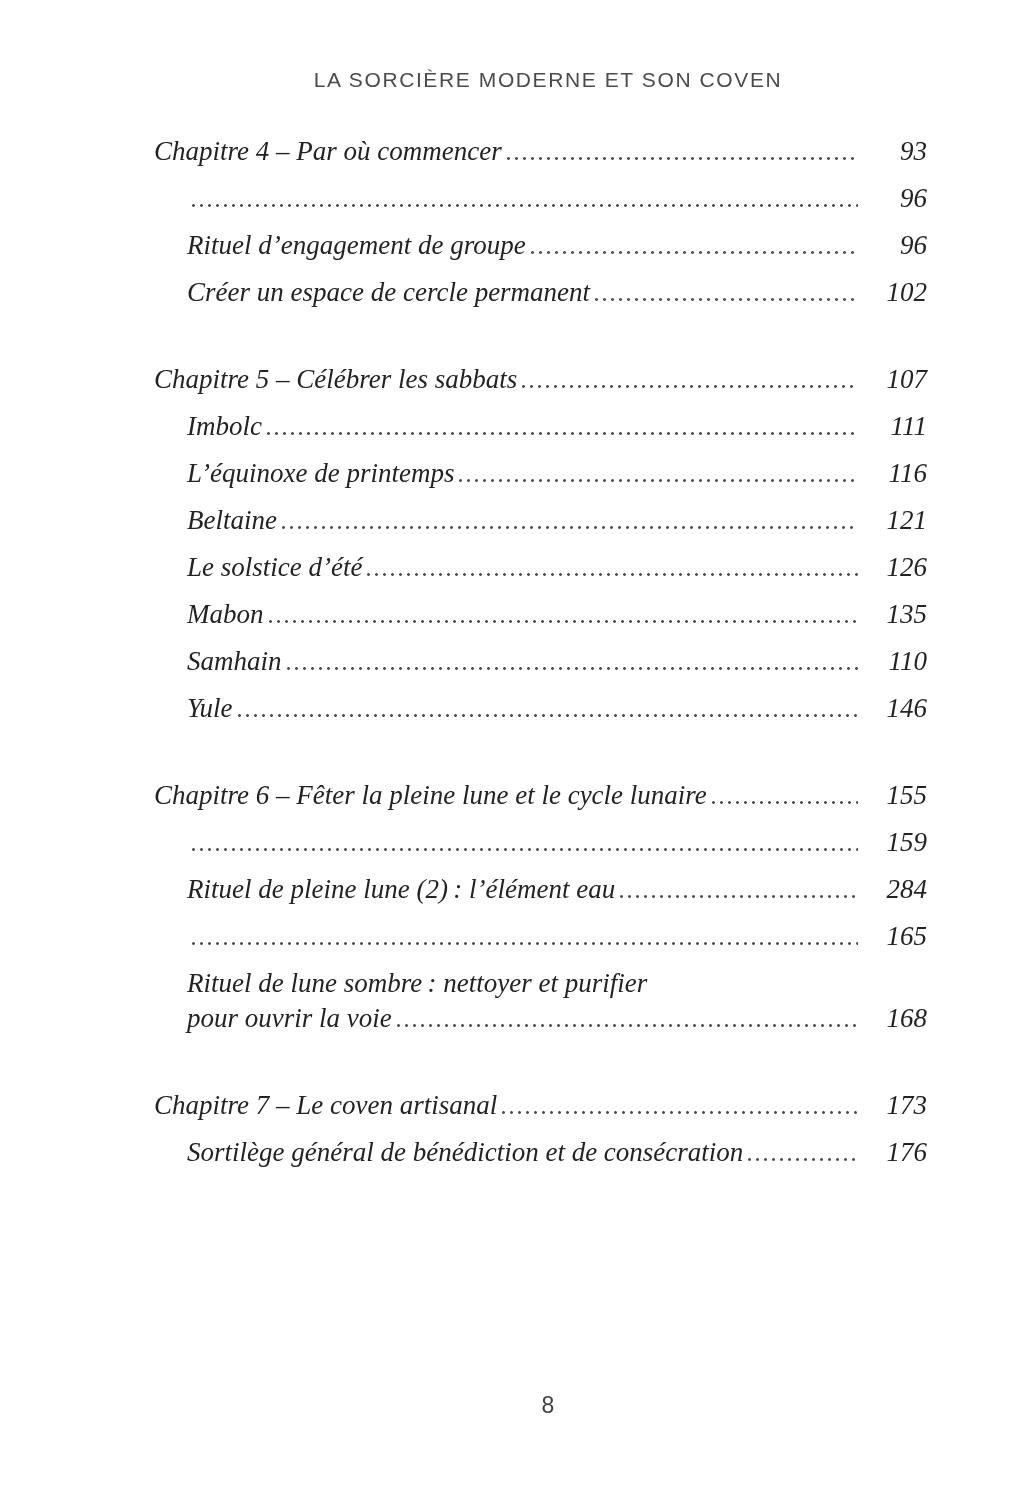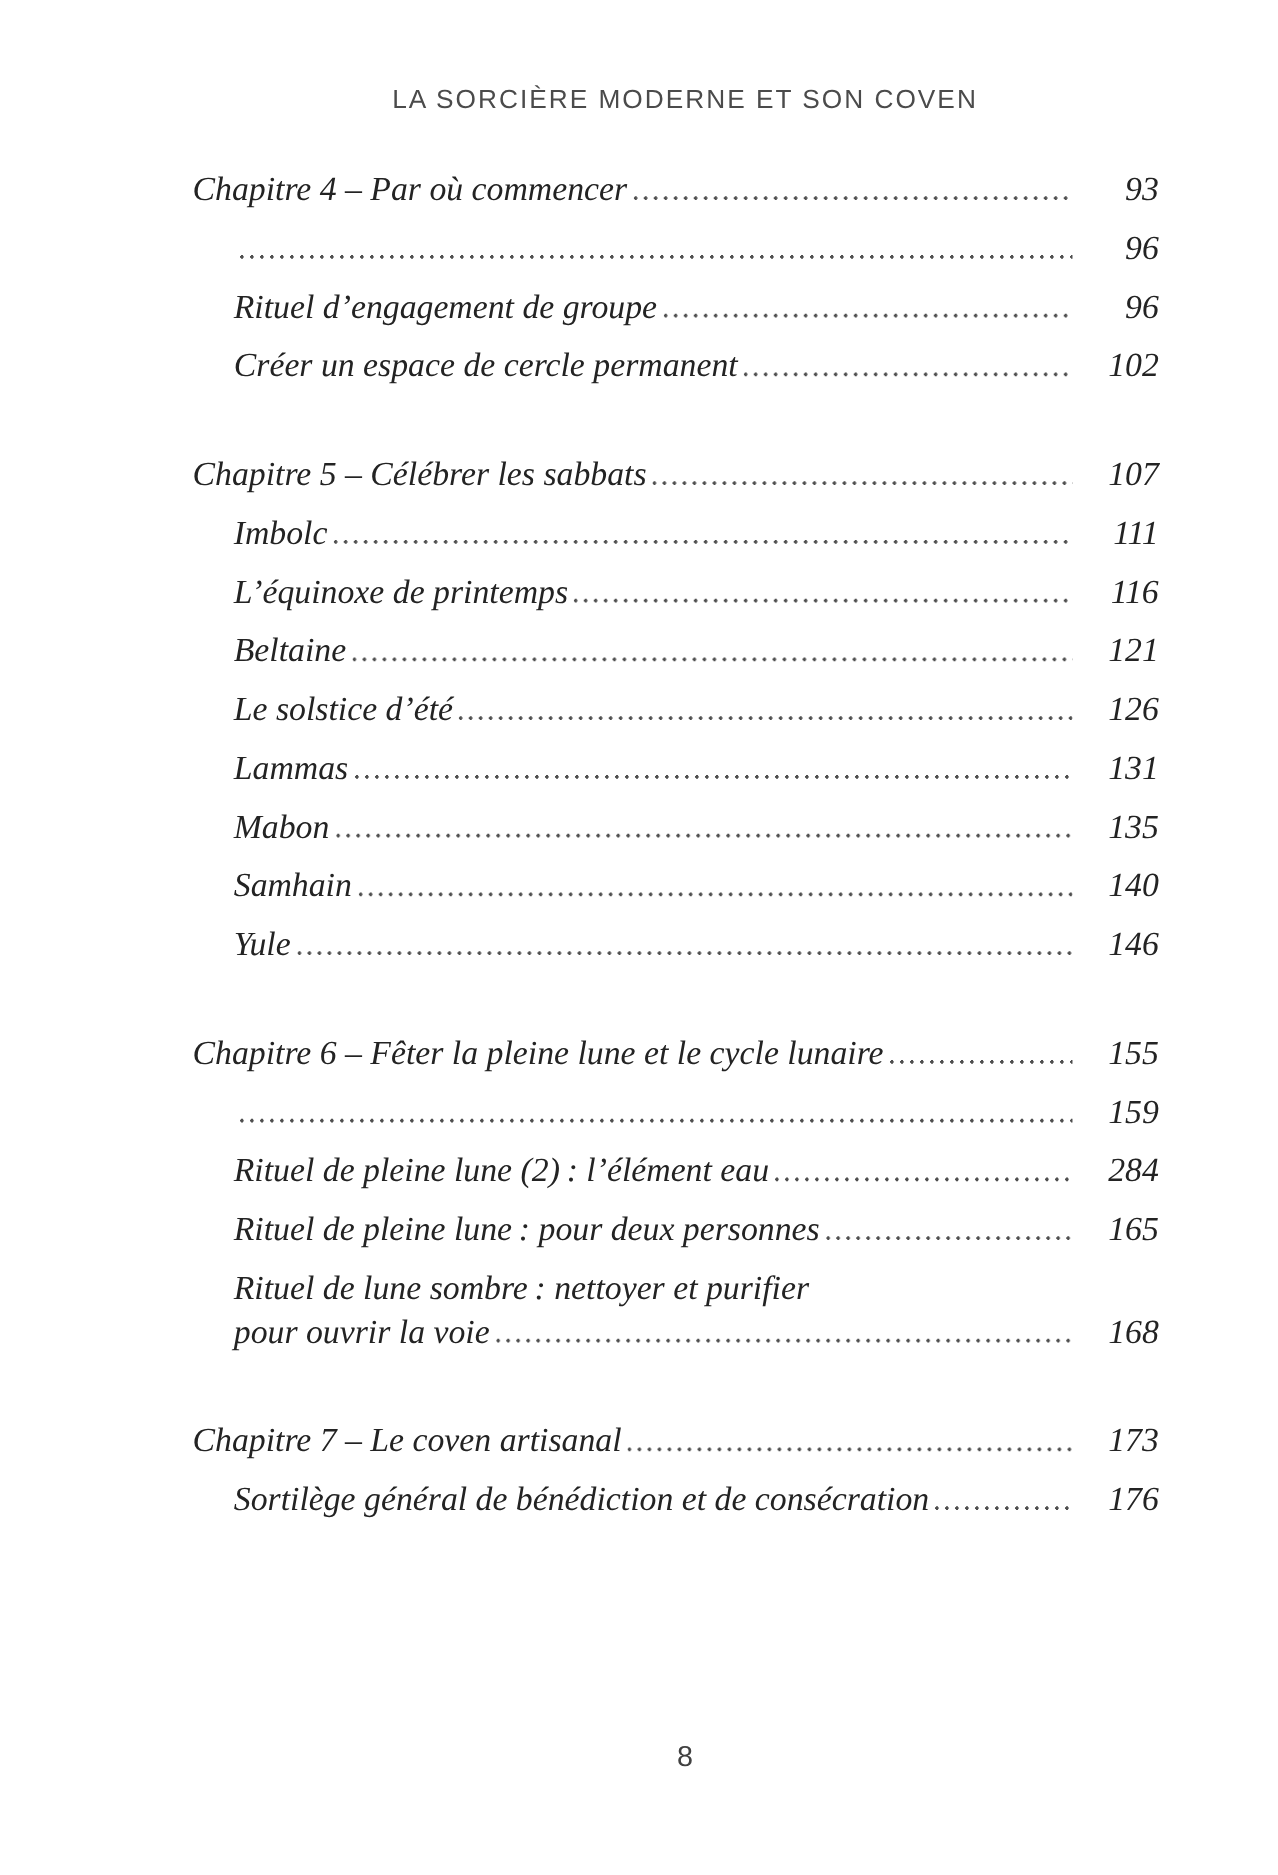--- a/index.html
+++ b/index.html
@@ -131,33 +131,28 @@
           <span class="label">Beltaine</span>
           <span class="dots"></span>
           <span class="pg">121</span>
         </div>
         <div class="row sub">
           <span class="label">Le solstice d’été</span>
           <span class="dots"></span>
           <span class="pg">126</span>
         </div>
         <div class="row sub">
-          <span class="label">Lammas</span>
-          <span class="dots"></span>
-          <span class="pg">131</span>
-        </div>
-        <div class="row sub">
           <span class="label">Mabon</span>
           <span class="dots"></span>
           <span class="pg">135</span>
         </div>
         <div class="row sub">
           <span class="label">Samhain</span>
           <span class="dots"></span>
-          <span class="pg">140</span>
+          <span class="pg">110</span>
         </div>
         <div class="row sub">
           <span class="label">Yule</span>
           <span class="dots"></span>
           <span class="pg">146</span>
         </div>
       </div>
       <div class="section">
         <div class="row chapter">
           <span class="label">Chapitre 6 – Fêter la pleine lune et le cycle lunaire</span>
@@ -167,21 +162,20 @@
         <div class="row sub">
           <span class="dots"></span>
           <span class="pg">159</span>
         </div>
         <div class="row sub">
           <span class="label">Rituel de pleine lune (2) : l’élément eau</span>
           <span class="dots"></span>
           <span class="pg">284</span>
         </div>
         <div class="row sub">
-          <span class="label">Rituel de pleine lune : pour deux personnes</span>
           <span class="dots"></span>
           <span class="pg">165</span>
         </div>
         <div class="row sub wrap">
           <span class="label">Rituel de lune sombre : nettoyer et purifier</span>
         </div>
         <div class="row sub cont">
           <span class="label">pour ouvrir la voie</span>
           <span class="dots"></span>
           <span class="pg">168</span>

